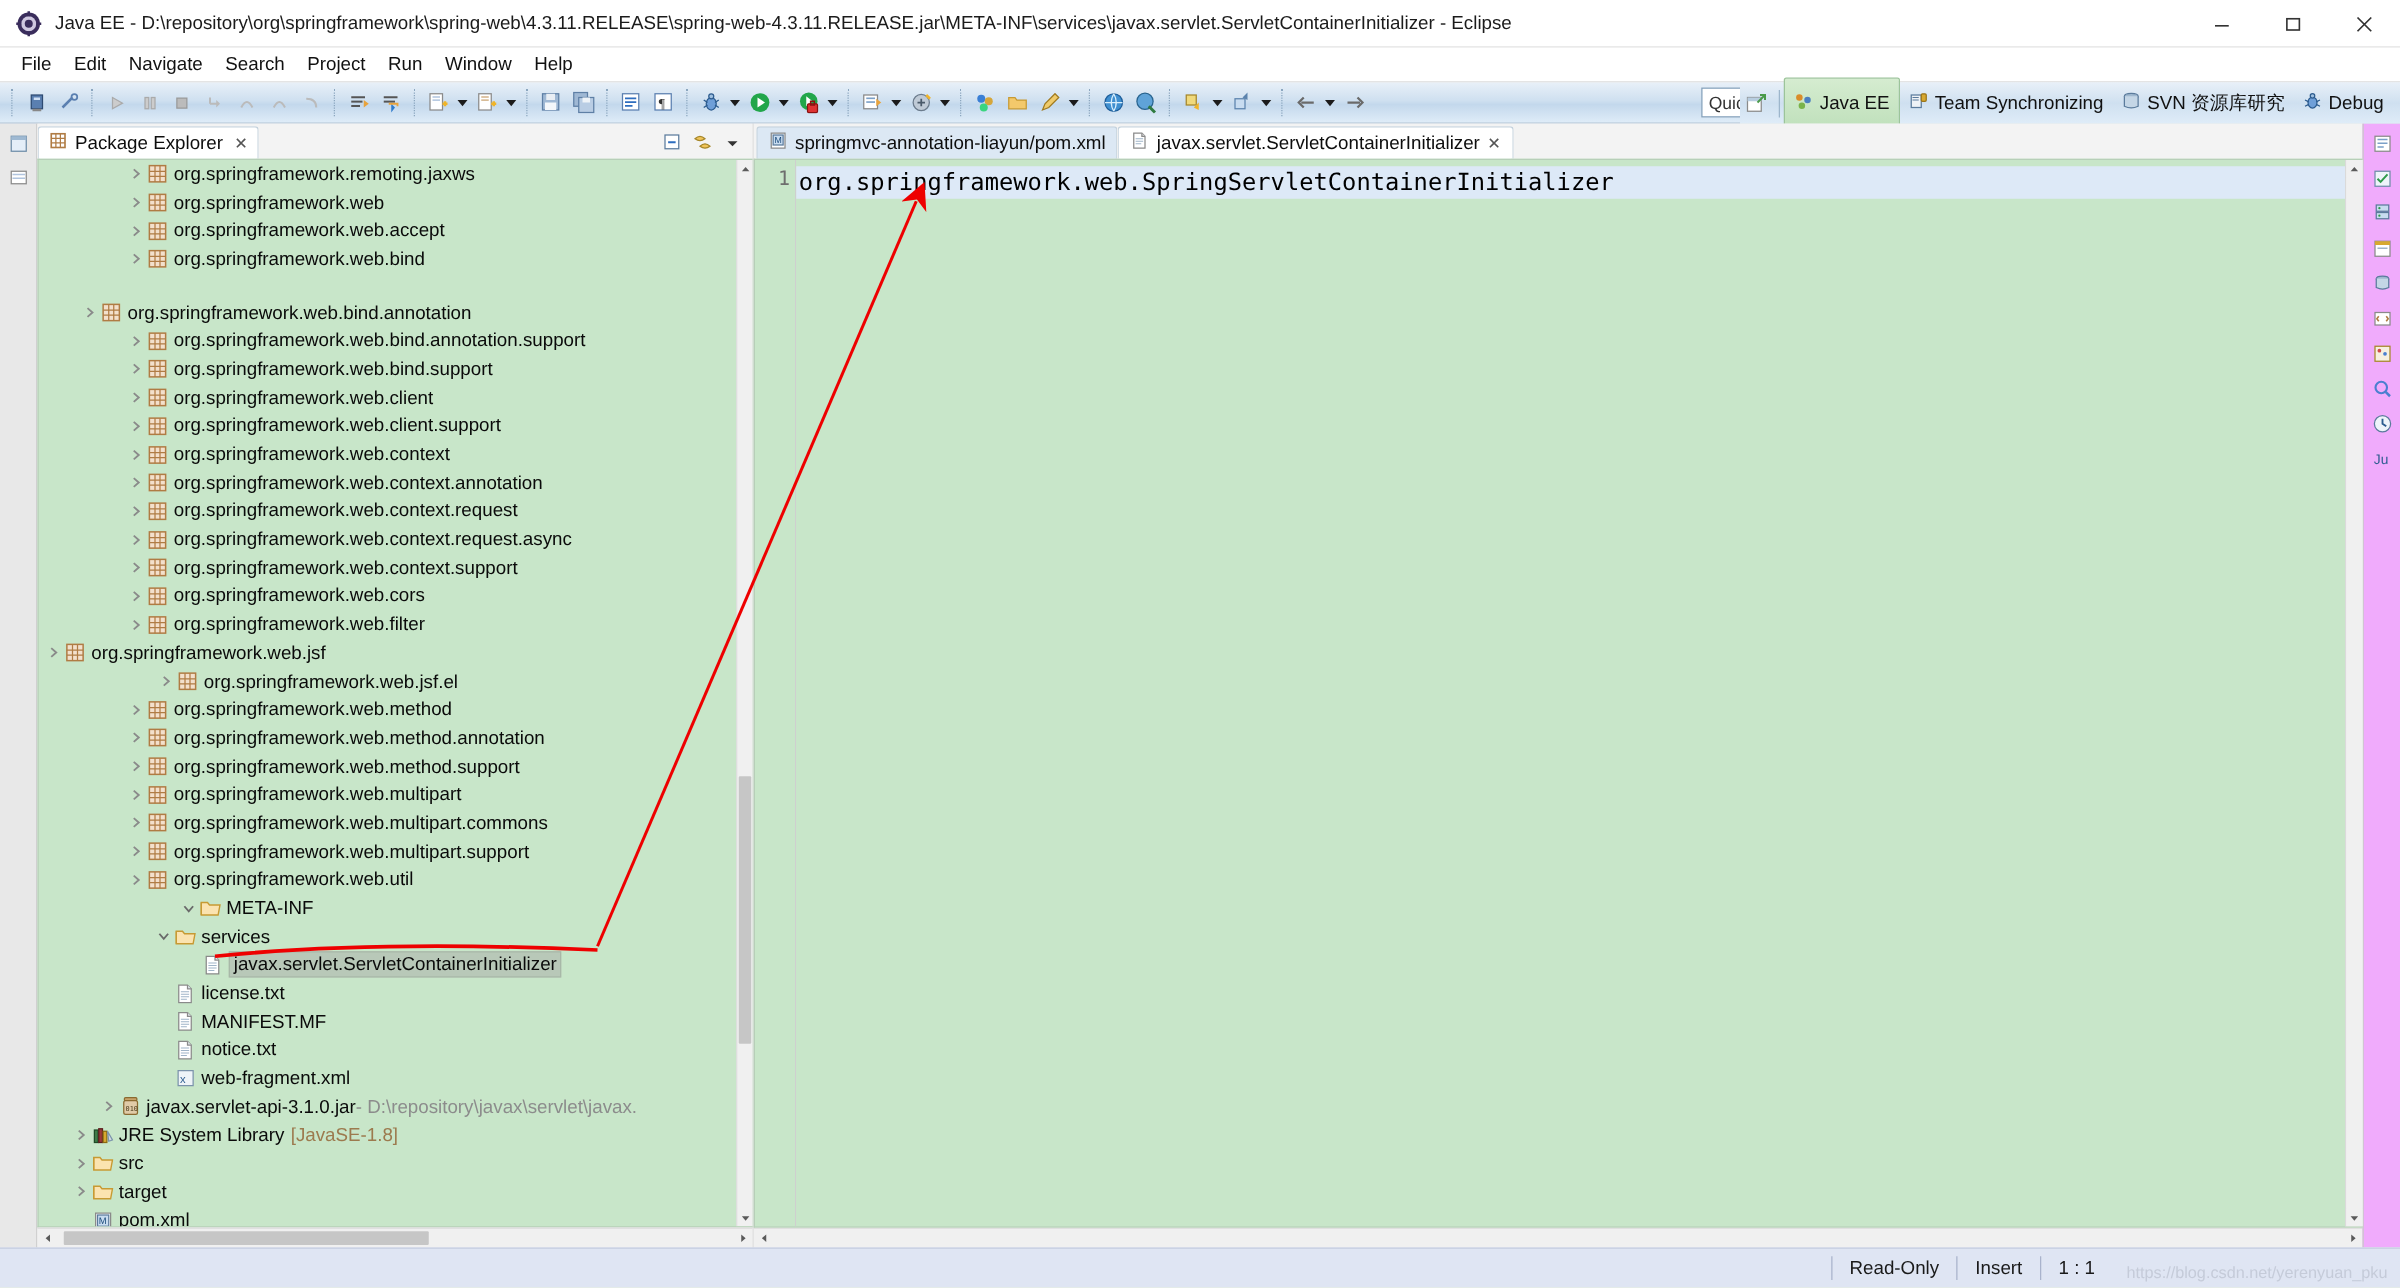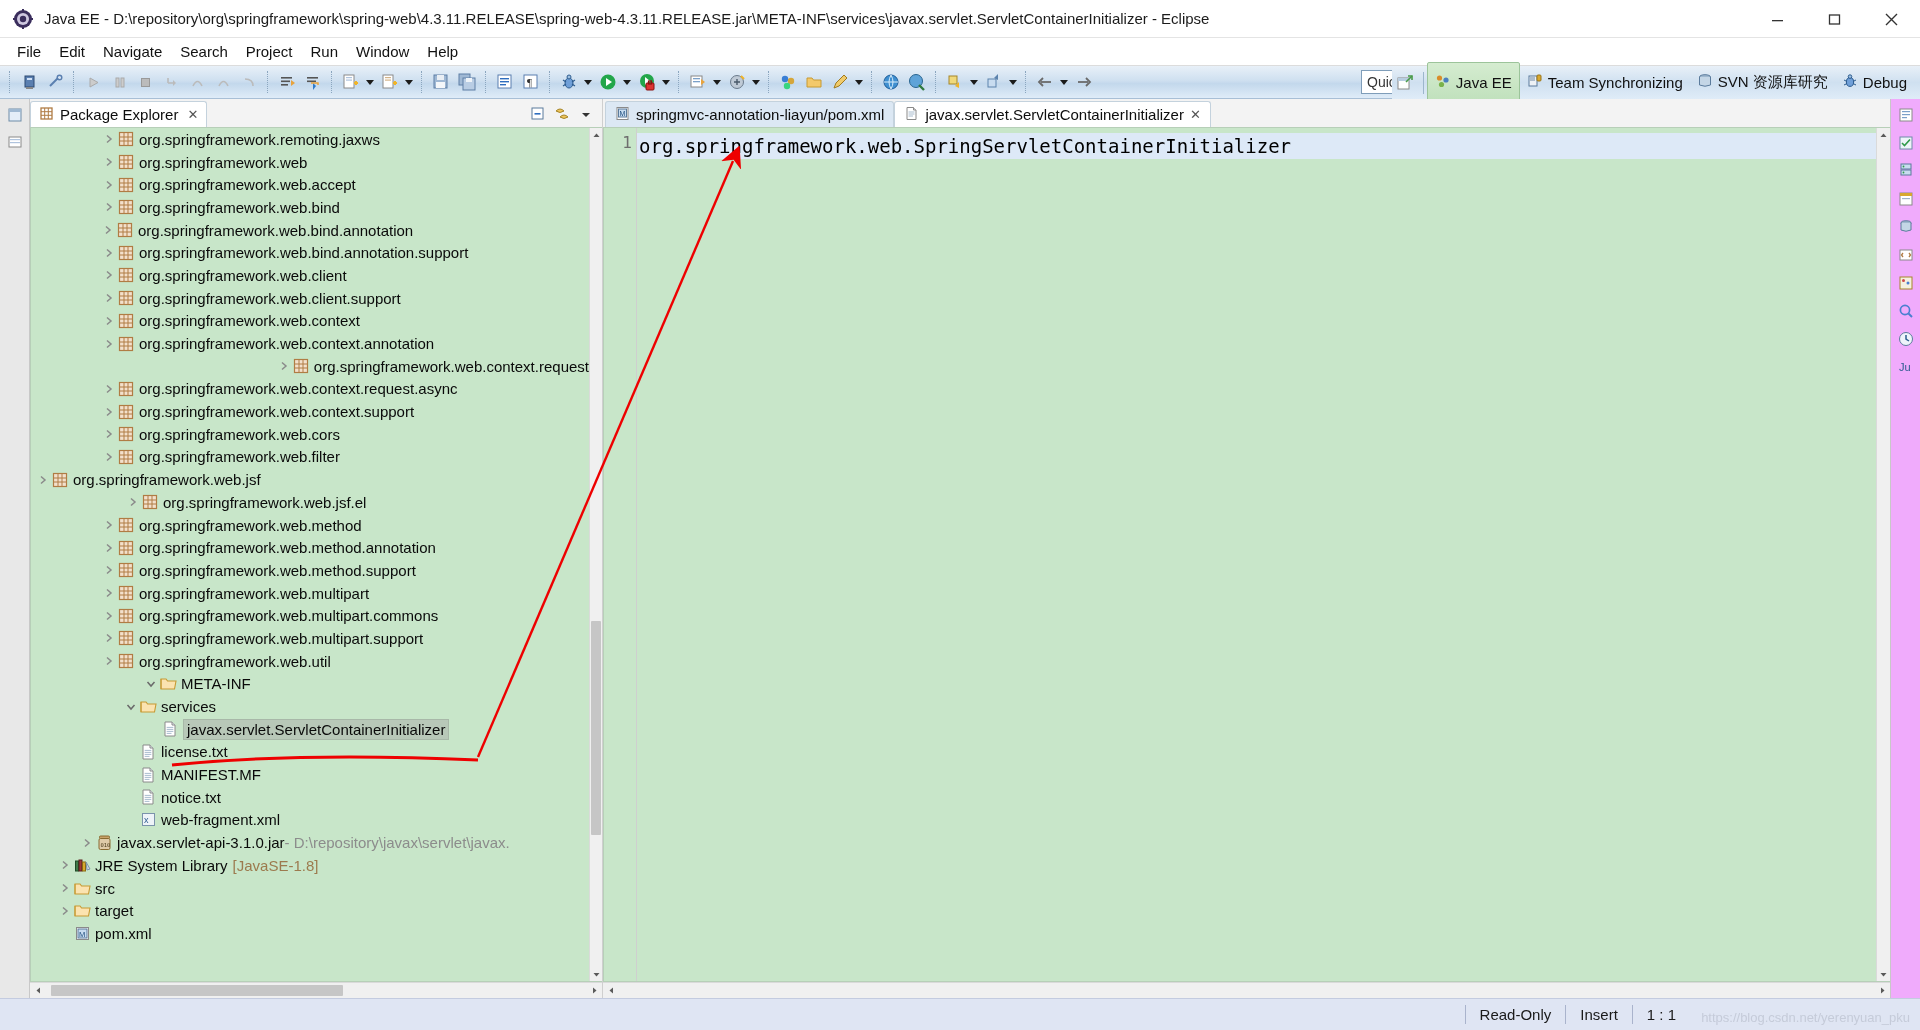--- a/index.html
+++ b/index.html
@@ -777,21 +777,21 @@
               </svg>
             </span>
             <span class="ticon">
               <svg width="16" height="16" viewBox="0 0 16 16">
                 <rect x="1.5" y="1.5" width="13" height="13" fill="#f3e0cc" stroke="#b07c44" stroke-width="1.2"></rect>
                 <path d="M1.5 6 L14.5 6 M1.5 10 L14.5 10 M6 1.5 L6 14.5 M10 1.5 L10 14.5" stroke="#b07c44" stroke-width="1"></path>
               </svg>
             </span>
             <span class="tlabel-wrap"><span class="tlabel">org.springframework.web.bind</span></span>
           </div>
-          <div class="trow" style="padding-left: 69px;">
+          <div class="trow" style="padding-left: 33px; margin-top: 20px;">
             <span class="twist">
               <svg width="10" height="10" viewBox="0 0 10 10">
                 <path d="M3 1.5 L7 5 L3 8.5" fill="none" stroke="#8a8a8a" stroke-width="1.5"></path>
               </svg>
             </span>
             <span class="ticon">
               <svg width="16" height="16" viewBox="0 0 16 16">
                 <rect x="1.5" y="1.5" width="13" height="13" fill="#f3e0cc" stroke="#b07c44" stroke-width="1.2"></rect>
                 <path d="M1.5 6 L14.5 6 M1.5 10 L14.5 10 M6 1.5 L6 14.5 M10 1.5 L10 14.5" stroke="#b07c44" stroke-width="1"></path>
               </svg>
@@ -817,20 +817,34 @@
               <svg width="10" height="10" viewBox="0 0 10 10">
                 <path d="M3 1.5 L7 5 L3 8.5" fill="none" stroke="#8a8a8a" stroke-width="1.5"></path>
               </svg>
             </span>
             <span class="ticon">
               <svg width="16" height="16" viewBox="0 0 16 16">
                 <rect x="1.5" y="1.5" width="13" height="13" fill="#f3e0cc" stroke="#b07c44" stroke-width="1.2"></rect>
                 <path d="M1.5 6 L14.5 6 M1.5 10 L14.5 10 M6 1.5 L6 14.5 M10 1.5 L10 14.5" stroke="#b07c44" stroke-width="1"></path>
               </svg>
             </span>
+            <span class="tlabel-wrap"><span class="tlabel">org.springframework.web.bind.support</span></span>
+          </div>
+          <div class="trow" style="padding-left: 70px;">
+            <span class="twist">
+              <svg width="10" height="10" viewBox="0 0 10 10">
+                <path d="M3 1.5 L7 5 L3 8.5" fill="none" stroke="#8a8a8a" stroke-width="1.5"></path>
+              </svg>
+            </span>
+            <span class="ticon">
+              <svg width="16" height="16" viewBox="0 0 16 16">
+                <rect x="1.5" y="1.5" width="13" height="13" fill="#f3e0cc" stroke="#b07c44" stroke-width="1.2"></rect>
+                <path d="M1.5 6 L14.5 6 M1.5 10 L14.5 10 M6 1.5 L6 14.5 M10 1.5 L10 14.5" stroke="#b07c44" stroke-width="1"></path>
+              </svg>
+            </span>
             <span class="tlabel-wrap"><span class="tlabel">org.springframework.web.client</span></span>
           </div>
           <div class="trow" style="padding-left: 70px;">
             <span class="twist">
               <svg width="10" height="10" viewBox="0 0 10 10">
                 <path d="M3 1.5 L7 5 L3 8.5" fill="none" stroke="#8a8a8a" stroke-width="1.5"></path>
               </svg>
             </span>
             <span class="ticon">
               <svg width="16" height="16" viewBox="0 0 16 16">
@@ -861,21 +875,21 @@
               </svg>
             </span>
             <span class="ticon">
               <svg width="16" height="16" viewBox="0 0 16 16">
                 <rect x="1.5" y="1.5" width="13" height="13" fill="#f3e0cc" stroke="#b07c44" stroke-width="1.2"></rect>
                 <path d="M1.5 6 L14.5 6 M1.5 10 L14.5 10 M6 1.5 L6 14.5 M10 1.5 L10 14.5" stroke="#b07c44" stroke-width="1"></path>
               </svg>
             </span>
             <span class="tlabel-wrap"><span class="tlabel">org.springframework.web.context.annotation</span></span>
           </div>
-          <div class="trow" style="padding-left: 70px; justify-content: flex-end;">
+          <div class="trow" style="padding-left: 70px;">
             <span class="twist">
               <svg width="10" height="10" viewBox="0 0 10 10">
                 <path d="M3 1.5 L7 5 L3 8.5" fill="none" stroke="#8a8a8a" stroke-width="1.5"></path>
               </svg>
             </span>
             <span class="ticon">
               <svg width="16" height="16" viewBox="0 0 16 16">
                 <rect x="1.5" y="1.5" width="13" height="13" fill="#f3e0cc" stroke="#b07c44" stroke-width="1.2"></rect>
                 <path d="M1.5 6 L14.5 6 M1.5 10 L14.5 10 M6 1.5 L6 14.5 M10 1.5 L10 14.5" stroke="#b07c44" stroke-width="1"></path>
               </svg>

